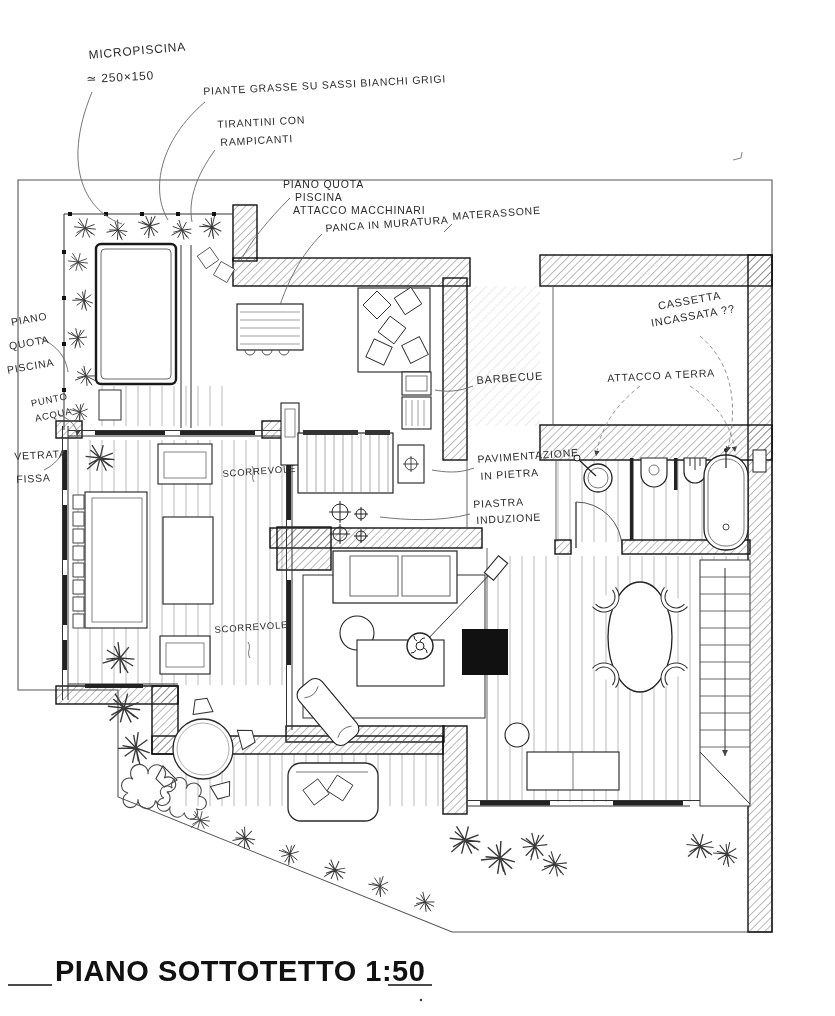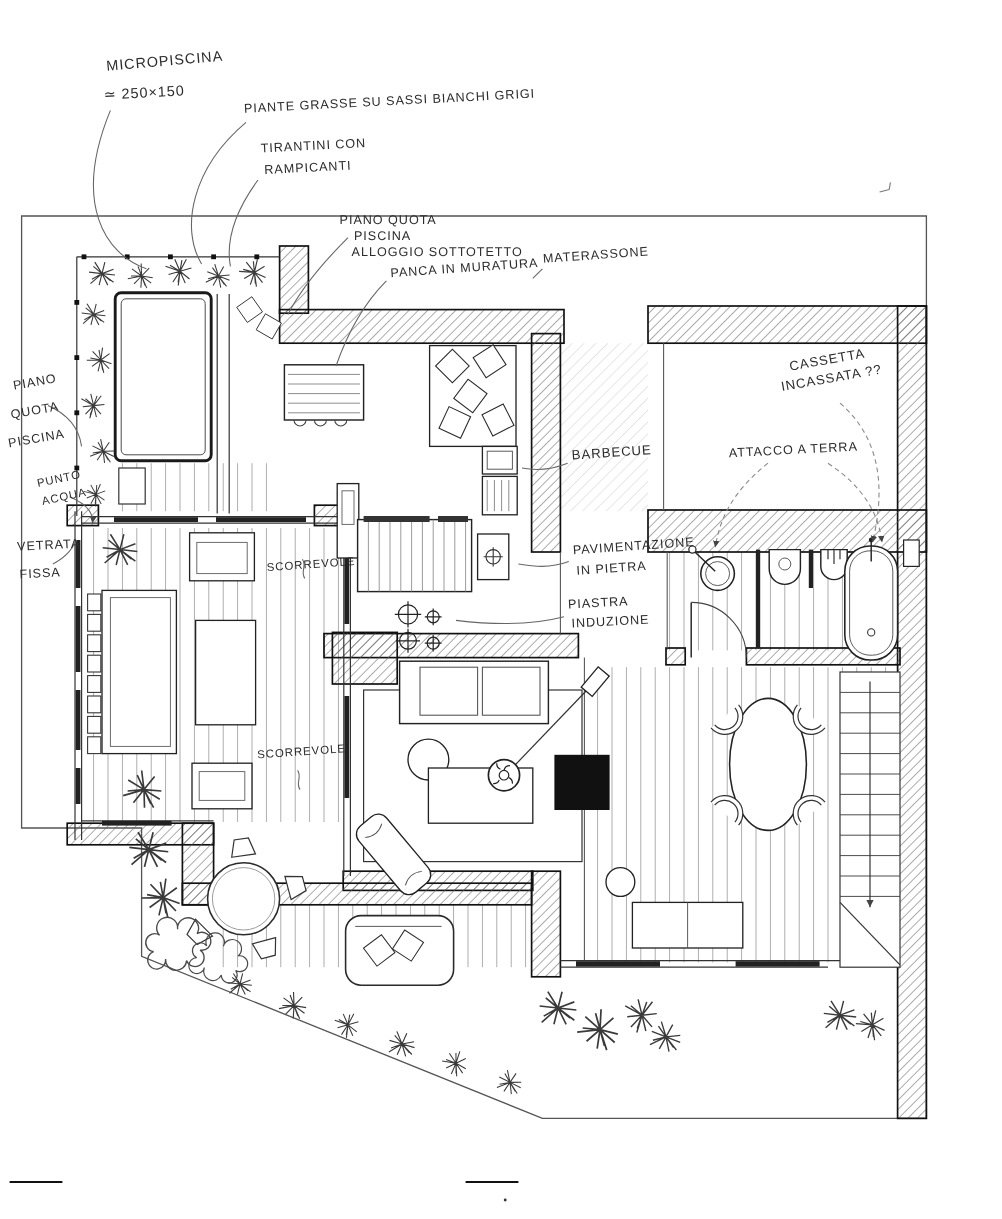--- a/index.html
+++ b/index.html
@@ -356,21 +356,21 @@
 </svg>
 
 <div>
   <div class="ann big" style="left:88px;top:48px;transform:rotate(-5deg)">MICROPISCINA</div>
   <div class="ann big" style="left:86px;top:72px;transform:rotate(-3deg)">≃ 250×150</div>
   <div class="ann" style="left:203px;top:85px;transform:rotate(-3deg)">PIANTE GRASSE SU SASSI BIANCHI GRIGI</div>
   <div class="ann" style="left:217px;top:118px;transform:rotate(-3deg)">TIRANTINI CON</div>
   <div class="ann" style="left:220px;top:136px;transform:rotate(-3deg)">RAMPICANTI</div>
   <div class="ann" style="left:283px;top:178px">PIANO QUOTA</div>
   <div class="ann" style="left:295px;top:191px">PISCINA</div>
-  <div class="ann" style="left:293px;top:204px">ALLOGGIO SOTTOTETTO</div>
+  <div class="ann" style="left:293px;top:204px">ATTACCO MACCHINARI</div>
   <div class="ann" style="left:325px;top:222px;transform:rotate(-4deg)">PANCA IN MURATURA</div>
   <div class="ann" style="left:452px;top:210px;transform:rotate(-4deg)">MATERASSONE</div>
   <div class="ann md" style="left:657px;top:300px;transform:rotate(-10deg)">CASSETTA</div>
   <div class="ann md" style="left:650px;top:317px;transform:rotate(-10deg)">INCASSATA ??</div>
   <div class="ann" style="left:607px;top:372px;transform:rotate(-3deg)">ATTACCO A TERRA</div>
   <div class="ann md" style="left:476px;top:374px;transform:rotate(-4deg)">BARBECUE</div>
   <div class="ann" style="left:477px;top:453px;transform:rotate(-4deg)">PAVIMENTAZIONE</div>
   <div class="ann" style="left:480px;top:470px;transform:rotate(-4deg)">IN PIETRA</div>
   <div class="ann" style="left:473px;top:498px;transform:rotate(-3deg)">PIASTRA</div>
   <div class="ann" style="left:476px;top:514px;transform:rotate(-3deg)">INDUZIONE</div>
@@ -378,14 +378,15 @@
   <div class="ann" style="left:8px;top:340px;transform:rotate(-10deg)">QUOTA</div>
   <div class="ann" style="left:6px;top:364px;transform:rotate(-10deg)">PISCINA</div>
   <div class="ann sm" style="left:30px;top:398px;transform:rotate(-12deg)">PUNTO</div>
   <div class="ann sm" style="left:34px;top:413px;transform:rotate(-12deg)">ACQUA</div>
   <div class="ann" style="left:14px;top:450px;transform:rotate(-3deg)">VETRATA</div>
   <div class="ann" style="left:16px;top:473px;transform:rotate(-3deg)">FISSA</div>
   <div class="ann sm" style="left:222px;top:468px;transform:rotate(-4deg)">SCORREVOLE</div>
   <div class="ann sm" style="left:214px;top:624px;transform:rotate(-4deg)">SCORREVOLE</div>
 </div>
 
+<div id="plan-title">PIANO SOTTOTETTO 1:50</div>
 
 </div>
 
 </body></html>

